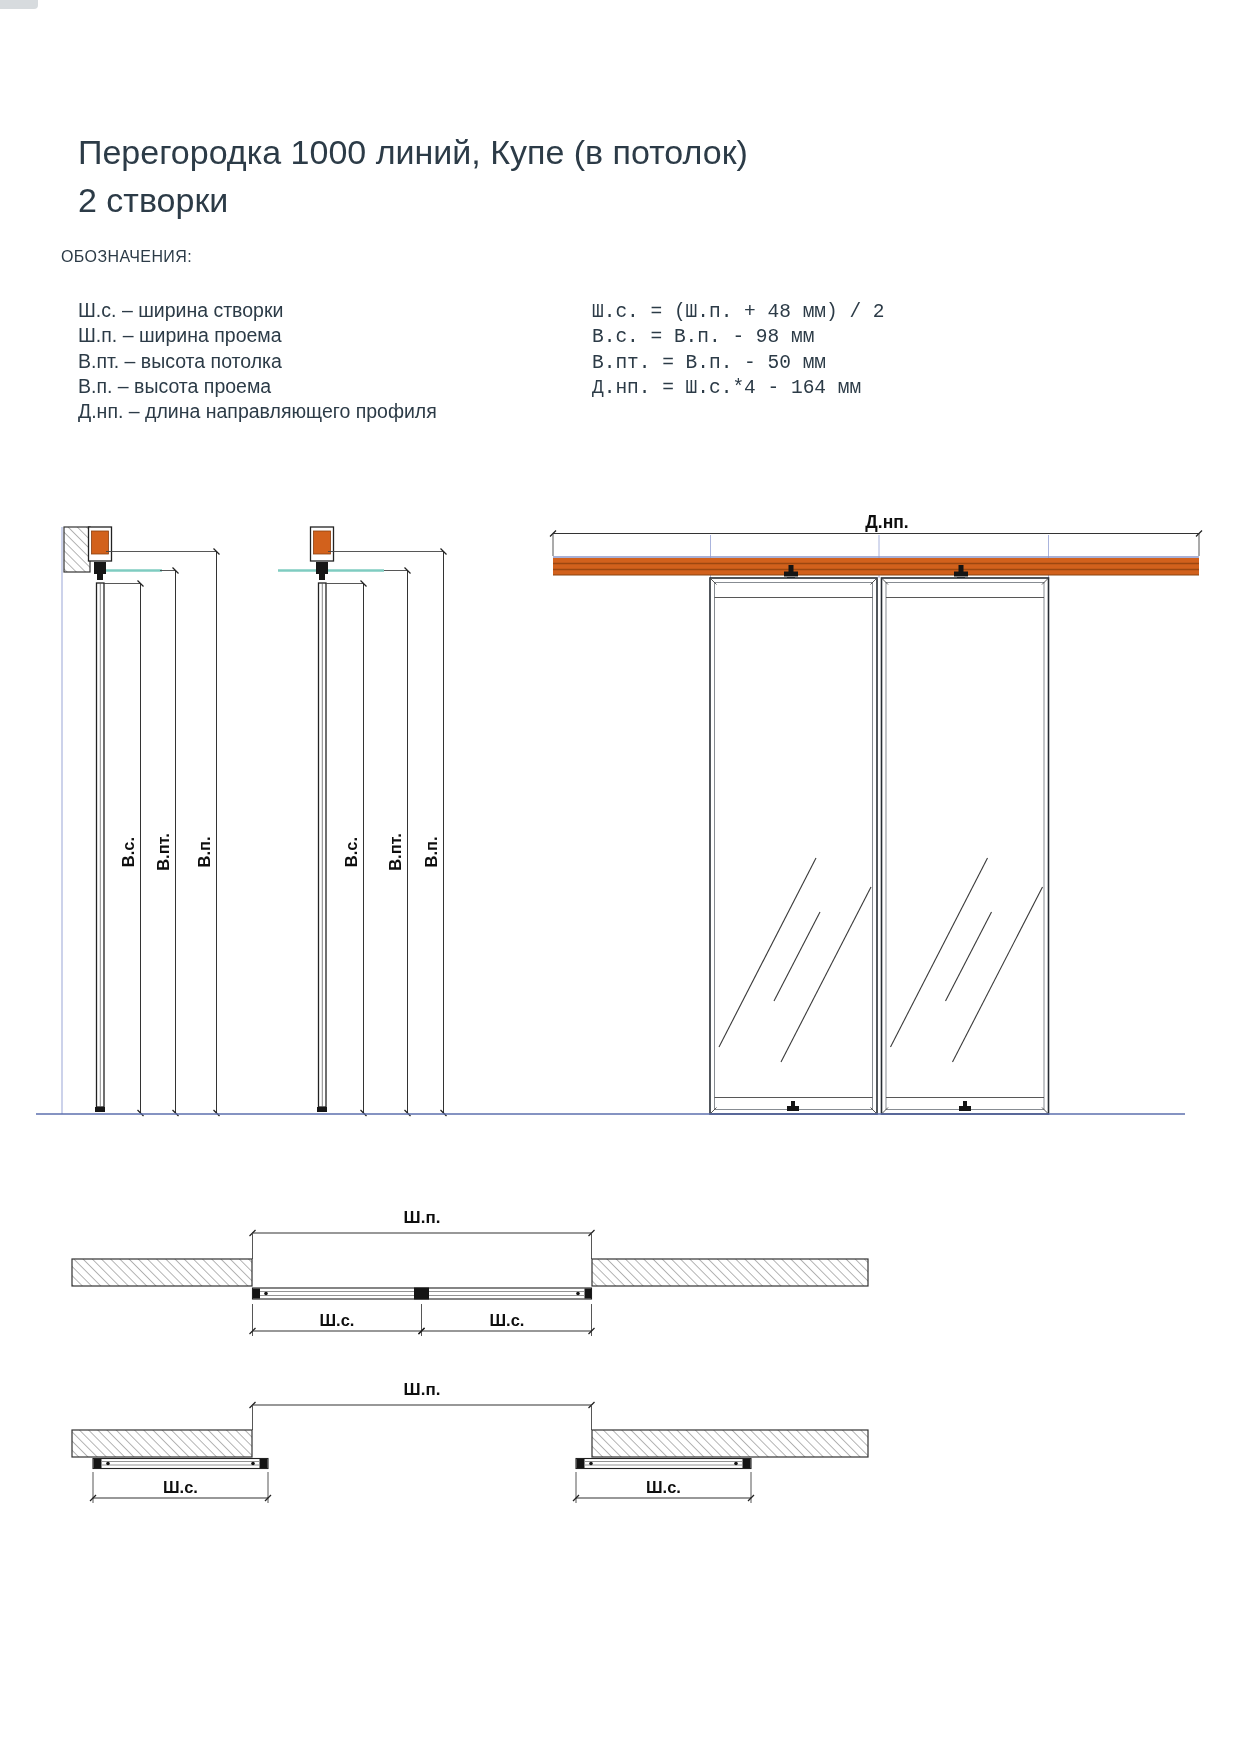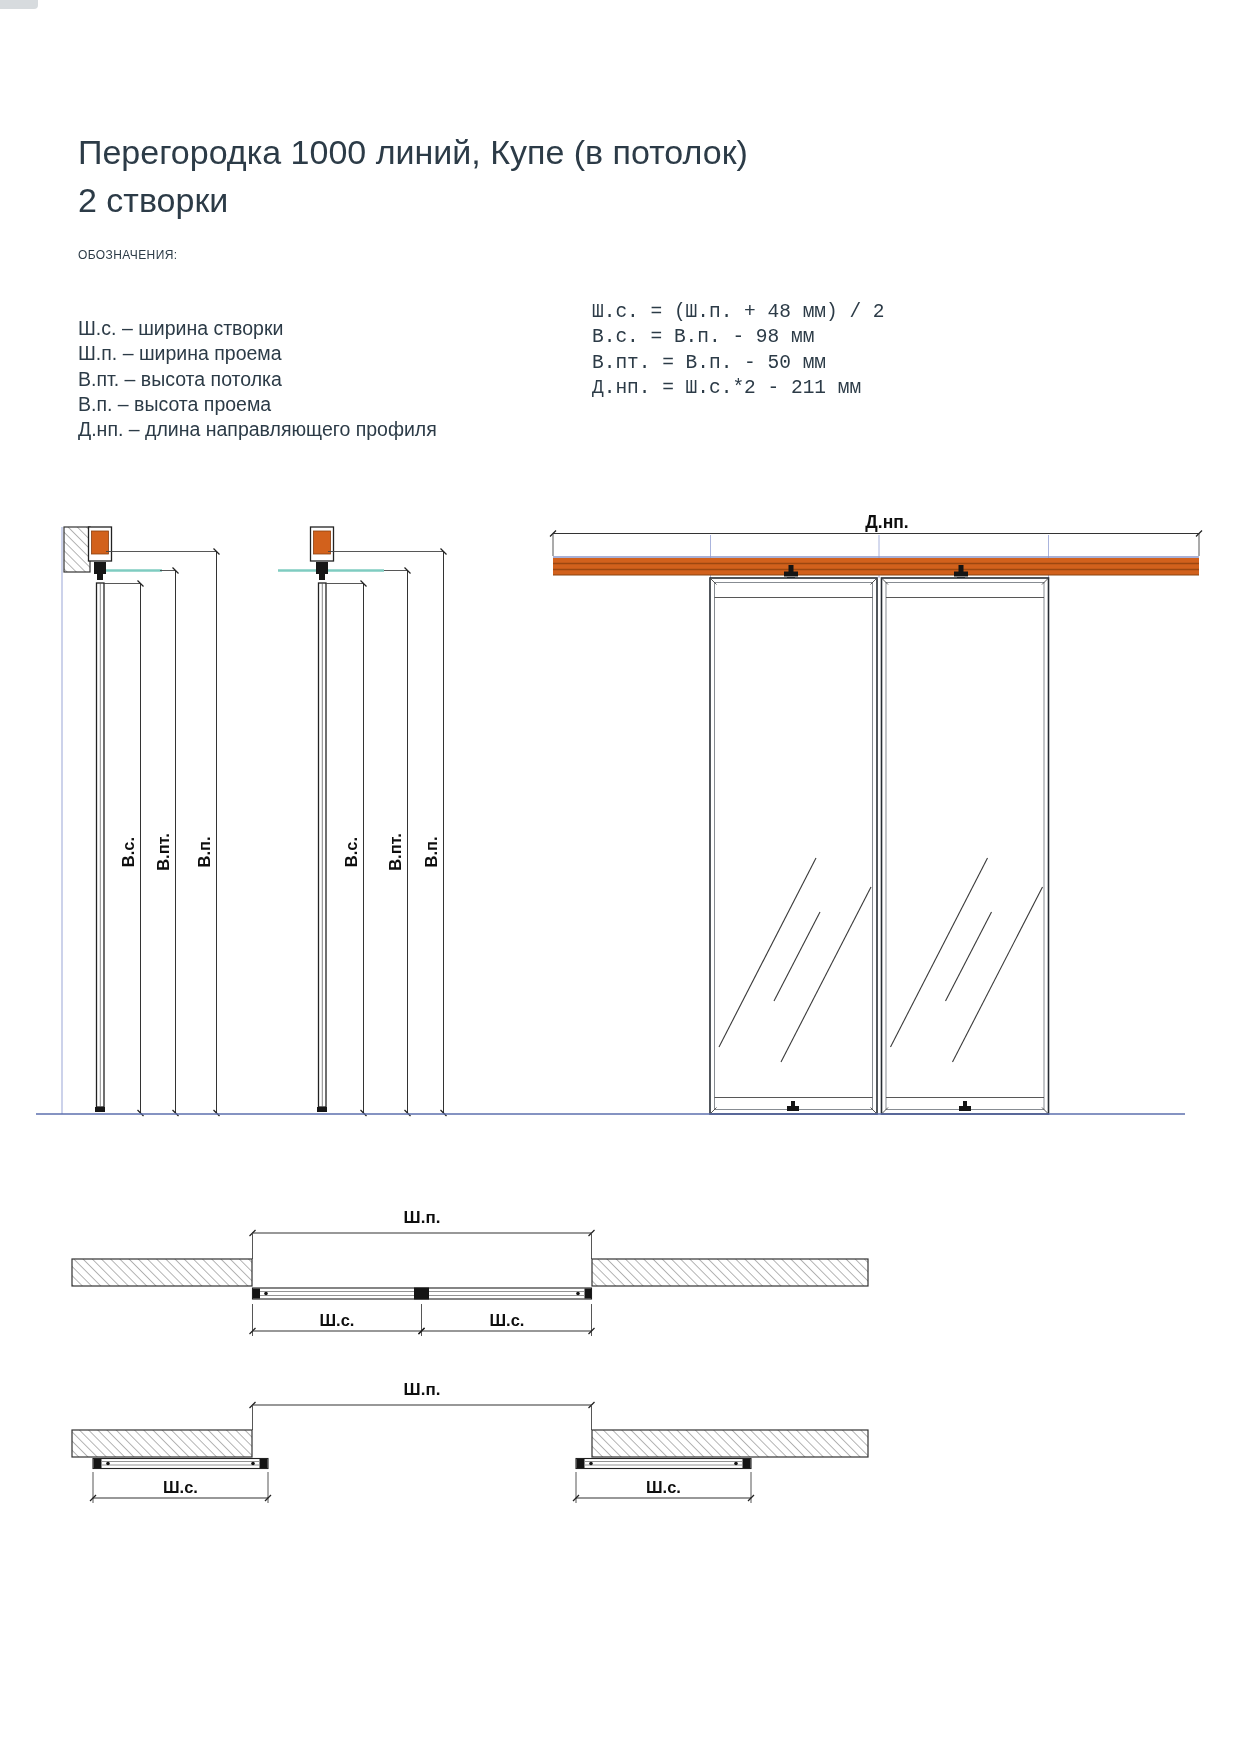--- a/index.html
+++ b/index.html
@@ -1,21 +1,21 @@
 <!DOCTYPE html>
 <html><head>
 <meta charset="utf-8">
 <style>
   html,body{margin:0;padding:0;background:#ffffff;}
   .page{position:relative;width:1241px;height:1754px;background:#ffffff;
         font-family:"Liberation Sans",sans-serif;color:#2c3b47;overflow:hidden;}
   .corner-frag{position:absolute;left:0;top:0;width:38px;height:9px;background:#d7dbde;border-radius:0 0 4px 0;}
   .title{position:absolute;left:78px;top:84px;font-size:34px;line-height:48px;font-weight:400;color:#2c3b47;margin-top:44px;}
-  .legend-heading{position:absolute;left:78px;top:248px;font-size:12px;letter-spacing:.4px;color:#2c3b47;}
-  .legend-list{position:absolute;left:78px;top:316px;font-size:19.5px;color:#2c3b47;}
+  .legend-heading{position:absolute;left:61px;top:248px;font-size:16px;letter-spacing:.4px;color:#2c3b47;}
+  .legend-list{position:absolute;left:78px;top:298px;font-size:19.5px;color:#2c3b47;}
   .legend-list div{height:25.3px;line-height:25.3px;white-space:nowrap;}
   .formulas{position:absolute;left:592px;top:300px;font-size:19.5px;color:#2c3b47;}
   .formulas div{height:25.3px;line-height:25.3px;white-space:nowrap;font-family:Liberation Mono, monospace;}
   svg text{font-family:"Liberation Sans",sans-serif;font-weight:600;fill:#0e0e0e;}
   .drawing{position:absolute;left:0;top:440px;}
 </style>
 </head>
 <body>
 
 <div class="page">
@@ -34,21 +34,21 @@
     <div>Ш.п. – ширина проема</div>
     <div>В.пт. – высота потолка</div>
     <div>В.п. – высота проема</div>
     <div>Д.нп. – длина направляющего профиля</div>
   </div>
 
   <div class="formulas">
     <div>Ш.с. = (Ш.п. + 48 мм) / 2</div>
     <div>В.с. = В.п. - 98 мм</div>
     <div>В.пт. = В.п. - 50 мм</div>
-    <div>Д.нп. = Ш.с.*2 - 211 мм</div>
+    <div>Д.нп. = Ш.с.*4 - 164 мм</div>
   </div>
 
   <svg class="drawing" width="1241" height="1100" viewBox="0 440 1241 1100">
     <defs>
       <marker id="tick" markerWidth="9" markerHeight="9" refX="4.5" refY="4.5" orient="auto" markerUnits="userSpaceOnUse">
         <line x1="1.5" y1="7.5" x2="7.5" y2="1.5" stroke="#222" stroke-width="1.3"></line>
       </marker>
       <pattern id="hatch" width="6.5" height="6.5" patternUnits="userSpaceOnUse" patternTransform="rotate(-45)">
         <line x1="0" y1="0" x2="0" y2="6.5" stroke="#6a6a6a" stroke-width="1"></line>
       </pattern>

